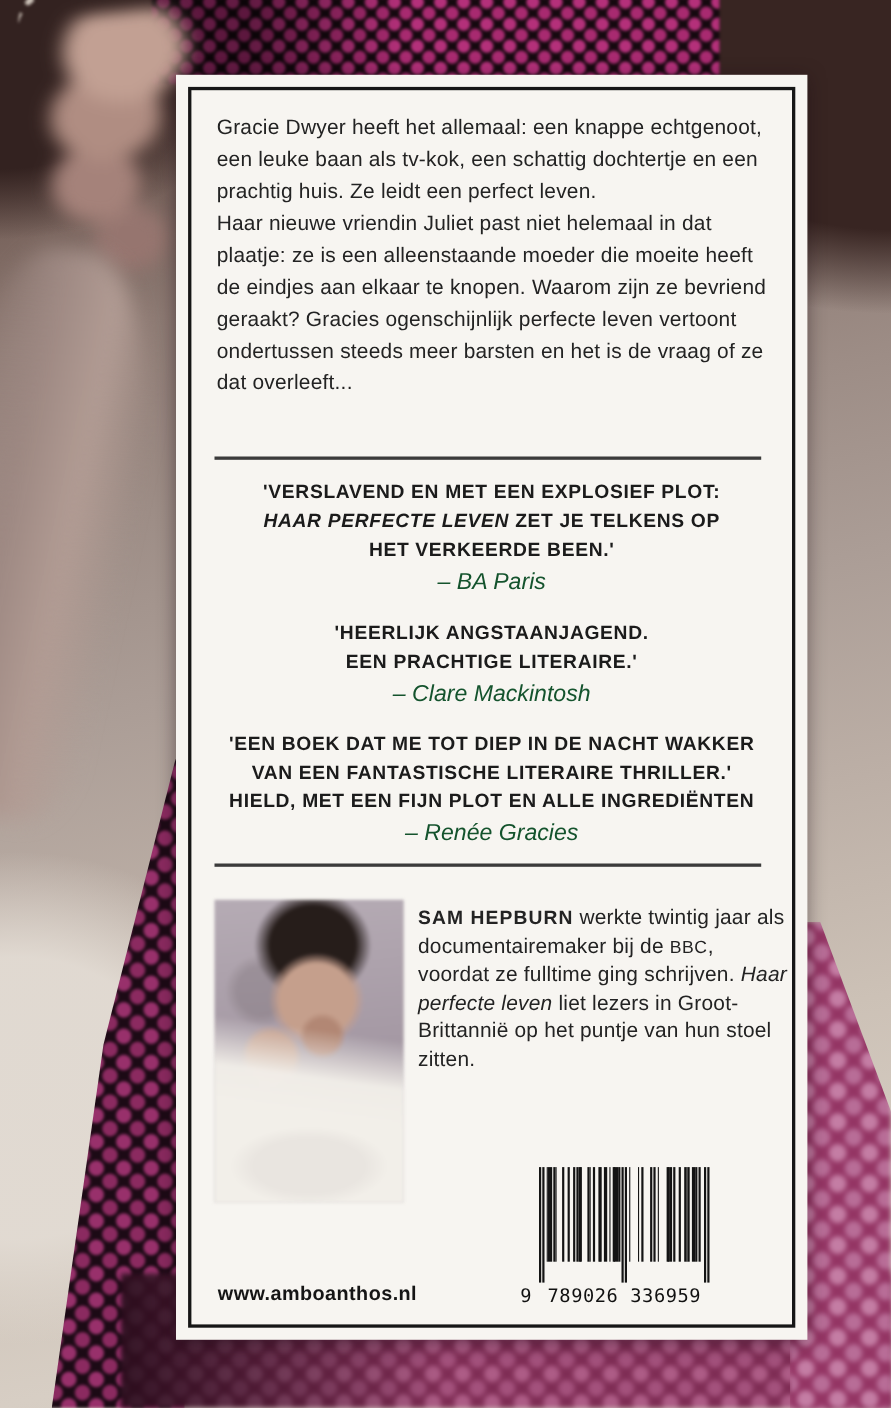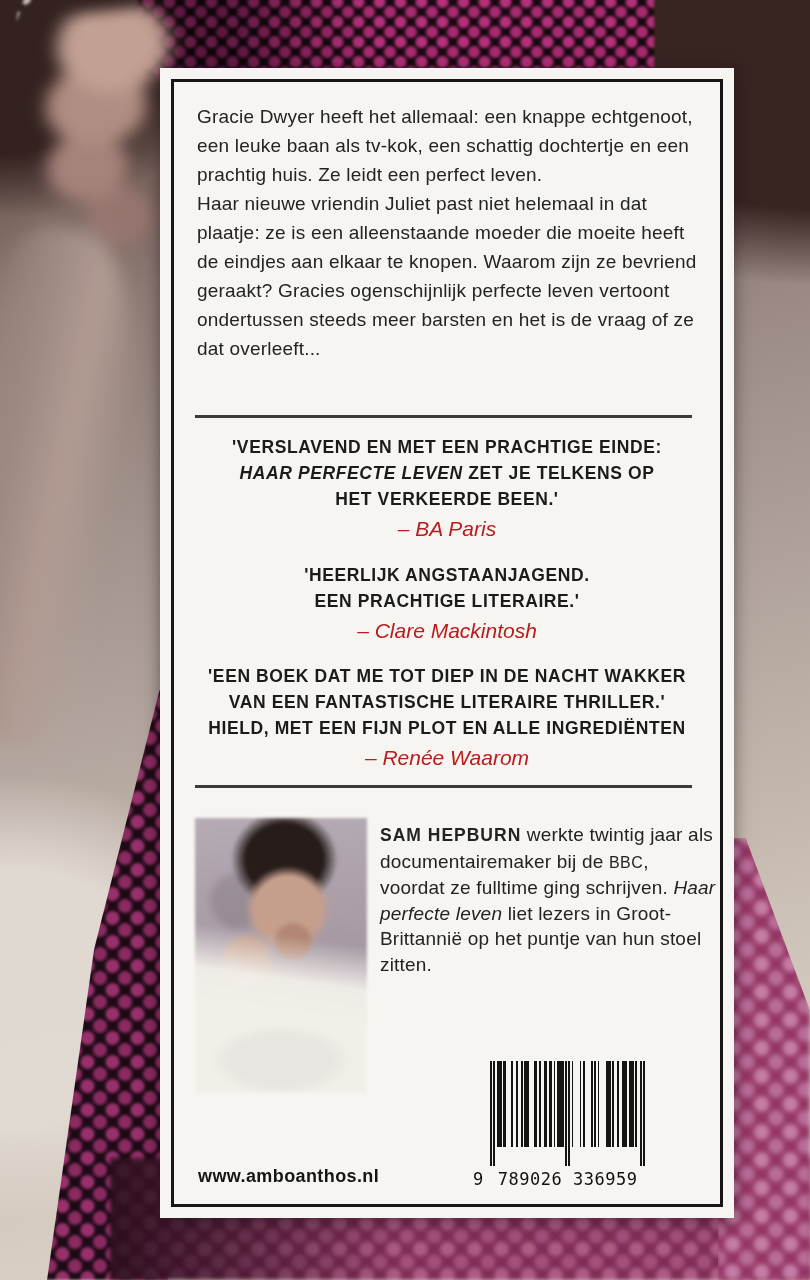--- a/index.html
+++ b/index.html
@@ -71,21 +71,21 @@
   .blurb{position:absolute;left:23px;top:20px;width:502px;
     font-size:19px;line-height:29px;letter-spacing:.2px;color:#232323;}
   .blurb p{margin:0;}
 
   .rule{position:absolute;left:21px;width:497px;height:3px;background:#3b3b3b;border:0;margin:0;}
   .rule1{top:333px;} .rule2{top:703px;}
 
   .q{position:absolute;left:0;right:0;text-align:center;color:#1b1b1b;}
   .q1{top:352px;} .q2{top:480px;} .q3{top:581px;}
   .q .line{font-weight:700;font-size:17.5px;line-height:26px;letter-spacing:.6px;white-space:nowrap;}
-  .q .attr{font-style:italic;font-size:21px;line-height:30px;margin-top:2px;font-weight:400;color:#b91c1c;}
+  .q .attr{font-style:italic;font-size:21px;line-height:30px;margin-top:2px;font-weight:400;color:#14532d;}
 
   .author-photo{position:absolute;left:21px;top:736px;width:172px;height:275px;overflow:hidden;
     background:
       radial-gradient(42% 13% at 50% 88%, #e9e5e0 0 70%, rgba(233,229,224,0) 100%),
       linear-gradient(8deg, #f2efe9 0 30%, rgba(242,239,233,.96) 42%, rgba(242,239,233,0) 57%),
       radial-gradient(20% 13% at 30% 52%, #c79e89 0 60%, rgba(199,158,137,0) 82%),
       radial-gradient(16% 10% at 57% 45%, #b58672 0 55%, rgba(181,134,114,0) 78%),
       radial-gradient(31% 19% at 54% 33%, #c89e8a 0 62%, rgba(200,158,138,0) 82%),
       radial-gradient(40% 23% at 52% 15%, #271d1a 0 56%, rgba(39,29,26,0) 78%),
       radial-gradient(26% 16% at 25% 30%, #33282427 0 50%, rgba(51,40,36,0) 75%),
@@ -129,37 +129,37 @@
     <div class="content">
 
       <div class="blurb">
         <p>Gracie Dwyer heeft het allemaal: een knappe echtgenoot, een leuke baan als tv-kok, een schattig dochtertje en een prachtig huis. Ze leidt een perfect leven.</p>
         <p>Haar nieuwe vriendin Juliet past niet helemaal in dat plaatje: ze is een alleenstaande moeder die moeite heeft de eindjes aan elkaar te knopen. Waarom zijn ze bevriend geraakt? Gracies ogenschijnlijk perfecte leven vertoont ondertussen steeds meer barsten en het is de vraag of ze dat overleeft...</p>
       </div>
 
       <hr class="rule rule1">
 
       <div class="q q1">
-        <div class="line">'VERSLAVEND EN MET EEN PRACHTIGE EINDE:</div>
+        <div class="line">'VERSLAVEND EN MET EEN EXPLOSIEF PLOT:</div>
         <div class="line"><i>HAAR PERFECTE LEVEN</i><span> ZET JE TELKENS OP</span></div>
         <div class="line">HET VERKEERDE BEEN.'</div>
         <div class="attr">– BA Paris</div>
       </div>
 
       <div class="q q2">
         <div class="line">'HEERLIJK ANGSTAANJAGEND.</div>
         <div class="line">EEN PRACHTIGE LITERAIRE.'</div>
         <div class="attr">– Clare Mackintosh</div>
       </div>
 
       <div class="q q3">
         <div class="line">'EEN BOEK DAT ME TOT DIEP IN DE NACHT WAKKER</div>
         <div class="line">VAN EEN FANTASTISCHE LITERAIRE THRILLER.'</div>
         <div class="line">HIELD, MET EEN FIJN PLOT EN ALLE INGREDIËNTEN</div>
-        <div class="attr">– Renée Waarom</div>
+        <div class="attr">– Renée Gracies</div>
       </div>
 
       <hr class="rule rule2">
 
       <div class="author-photo"></div>
 
       <div class="author-bio"><span class="author-name">SAM HEPBURN</span><span> werkte twintig jaar als documentairemaker bij de </span><span class="org">BBC</span><span>, voordat ze fulltime ging schrijven. </span><span class="book-title">Haar perfecte leven</span><span> liet lezers in Groot-Brittannië op het puntje van hun stoel zitten.</span></div>
 
       <div class="website">www.amboanthos.nl</div>
 

